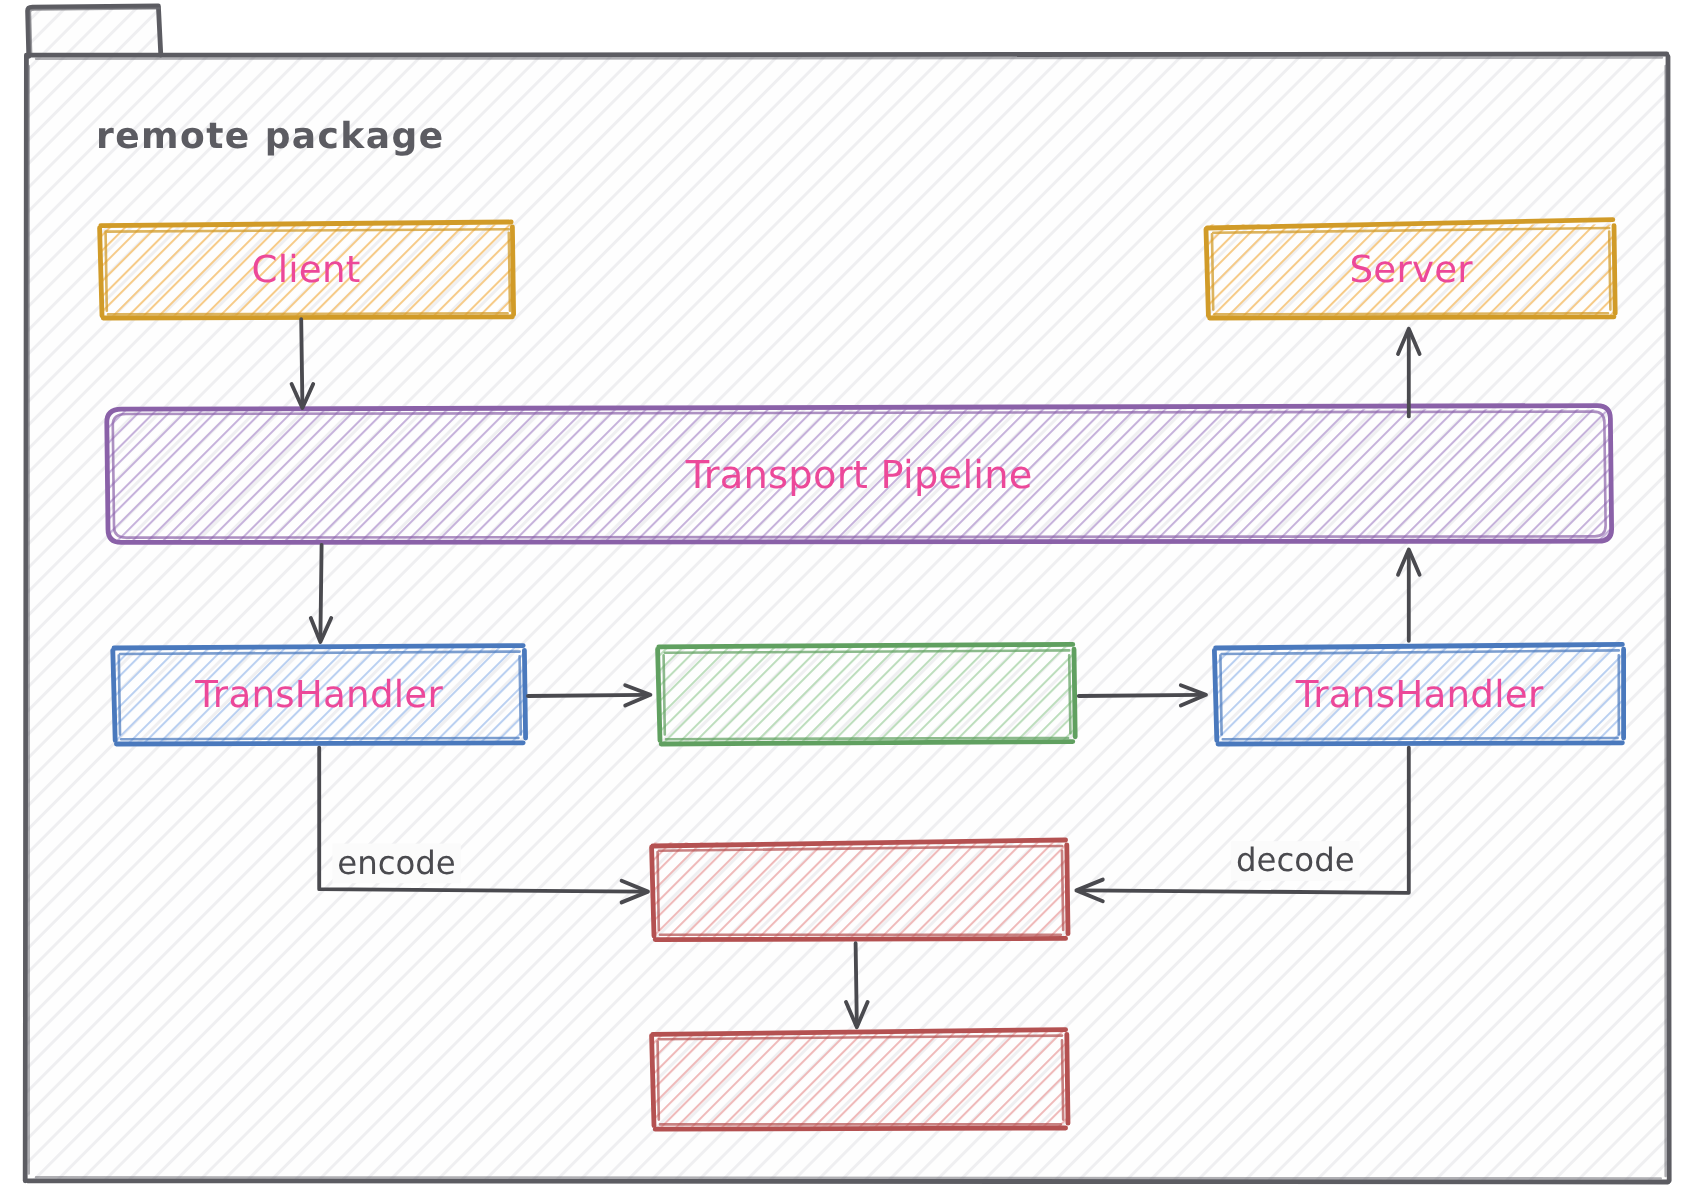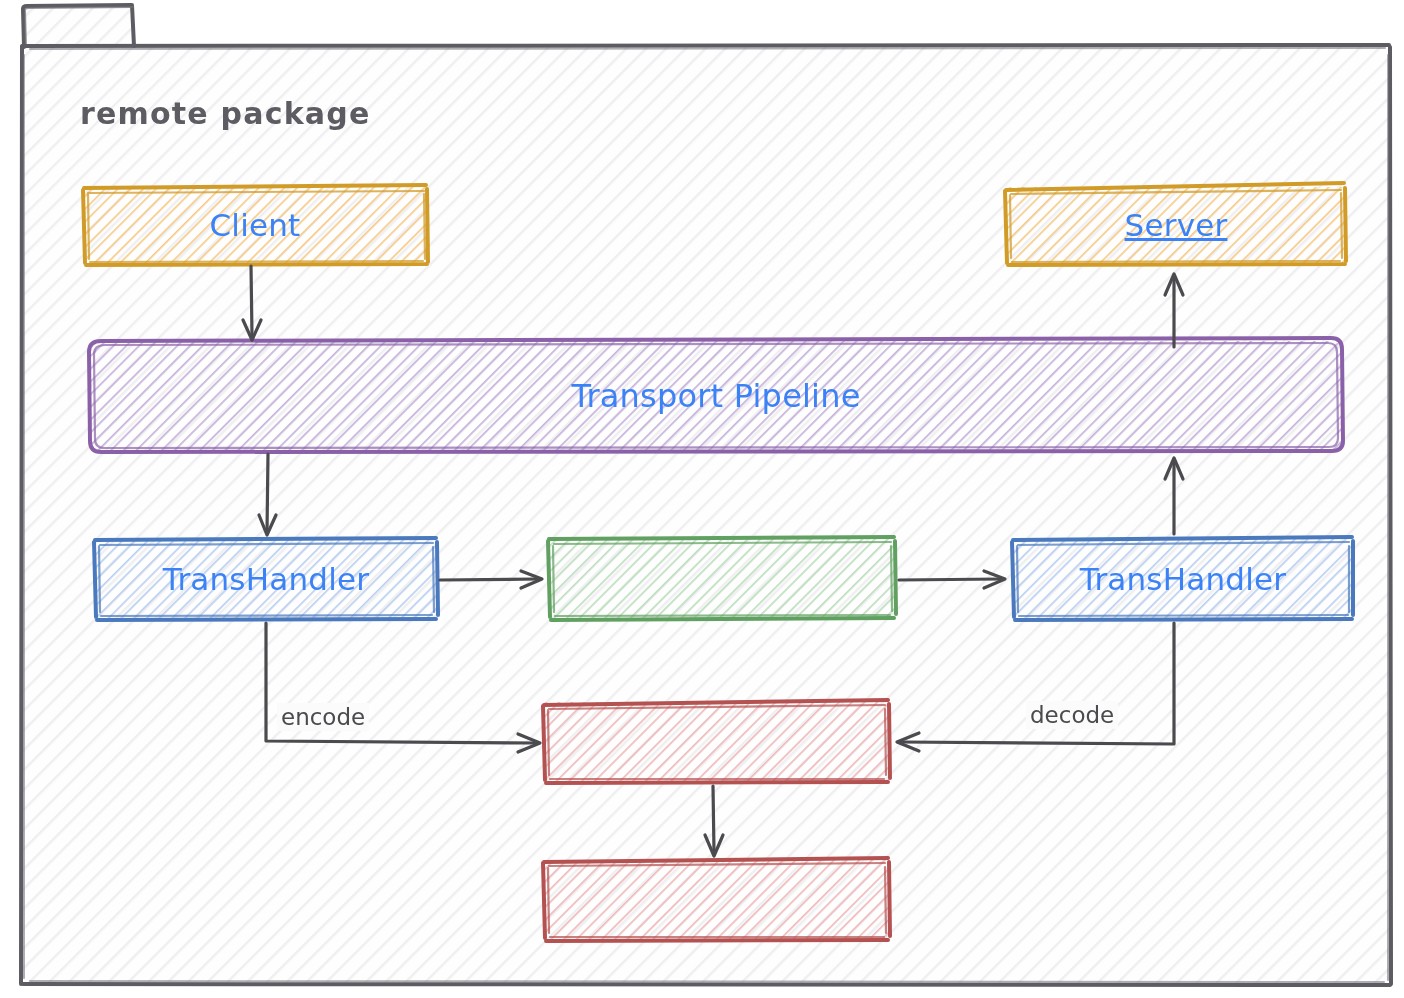--- a/index.html
+++ b/index.html
@@ -24,41 +24,41 @@
     top: 0;
     width: 1404px;
     height: 998px;
   }
   .node-label {
     position: absolute;
     display: flex;
     align-items: center;
     justify-content: center;
     font-family: "DejaVu Sans", sans-serif;
-    color: #3b82f6;
+    color: #ec4899;
     pointer-events: none;
     white-space: nowrap;
     letter-spacing: 0.2px;
     text-align: right;
   }
   .node-label.big { font-size: 31px; }
   .node-label.pipeline { font-size: 32px; }
   .pkg-title {
     position: absolute;
     left: 80px;
     top: 96px;
     font-size: 30px;
     font-weight: bold;
     color: #5c5c62;
     letter-spacing: 1.2px;
     font-family: "DejaVu Sans", sans-serif;
   }
   .edge-label {
     position: absolute;
-    font-size: 23px;
+    font-size: 27px;
     color: #4a4a4f;
     background: #fbfbfb;
     padding: 1px 4px;
     font-family: "DejaVu Sans", sans-serif;
     white-space: nowrap;
   }
 </style>
 </head>
 <body>
 
@@ -202,21 +202,21 @@
         <path d="M713,786 L714,852" stroke-width="3.2"></path>
         <path d="M705,835 L714,856 L723,835" stroke-width="3.2"></path>
       </g>
     </g>
   </svg>
 
   <div class="pkg-title">remote package</div>
 
   <div class="node-label big" style="left:84px; top:187px; width:342px; height:76px;">Client</div>
 
-  <div class="node-label big" style="left:1007px; top:187px; width:338px; height:76px;text-decoration:underline;">Server</div>
+  <div class="node-label big" style="left:1007px; top:187px; width:338px; height:76px;">Server</div>
 
   <div class="node-label pipeline" style="left:90px; top:341px; width:1252px; height:110px;">Transport Pipeline</div>
 
   <div class="node-label big" style="left:96px; top:539px; width:340px; height:80px;">TransHandler</div>
 
 
   <div class="node-label big" style="left:1014px; top:539px; width:338px; height:80px;">TransHandler</div>
 
 
 

